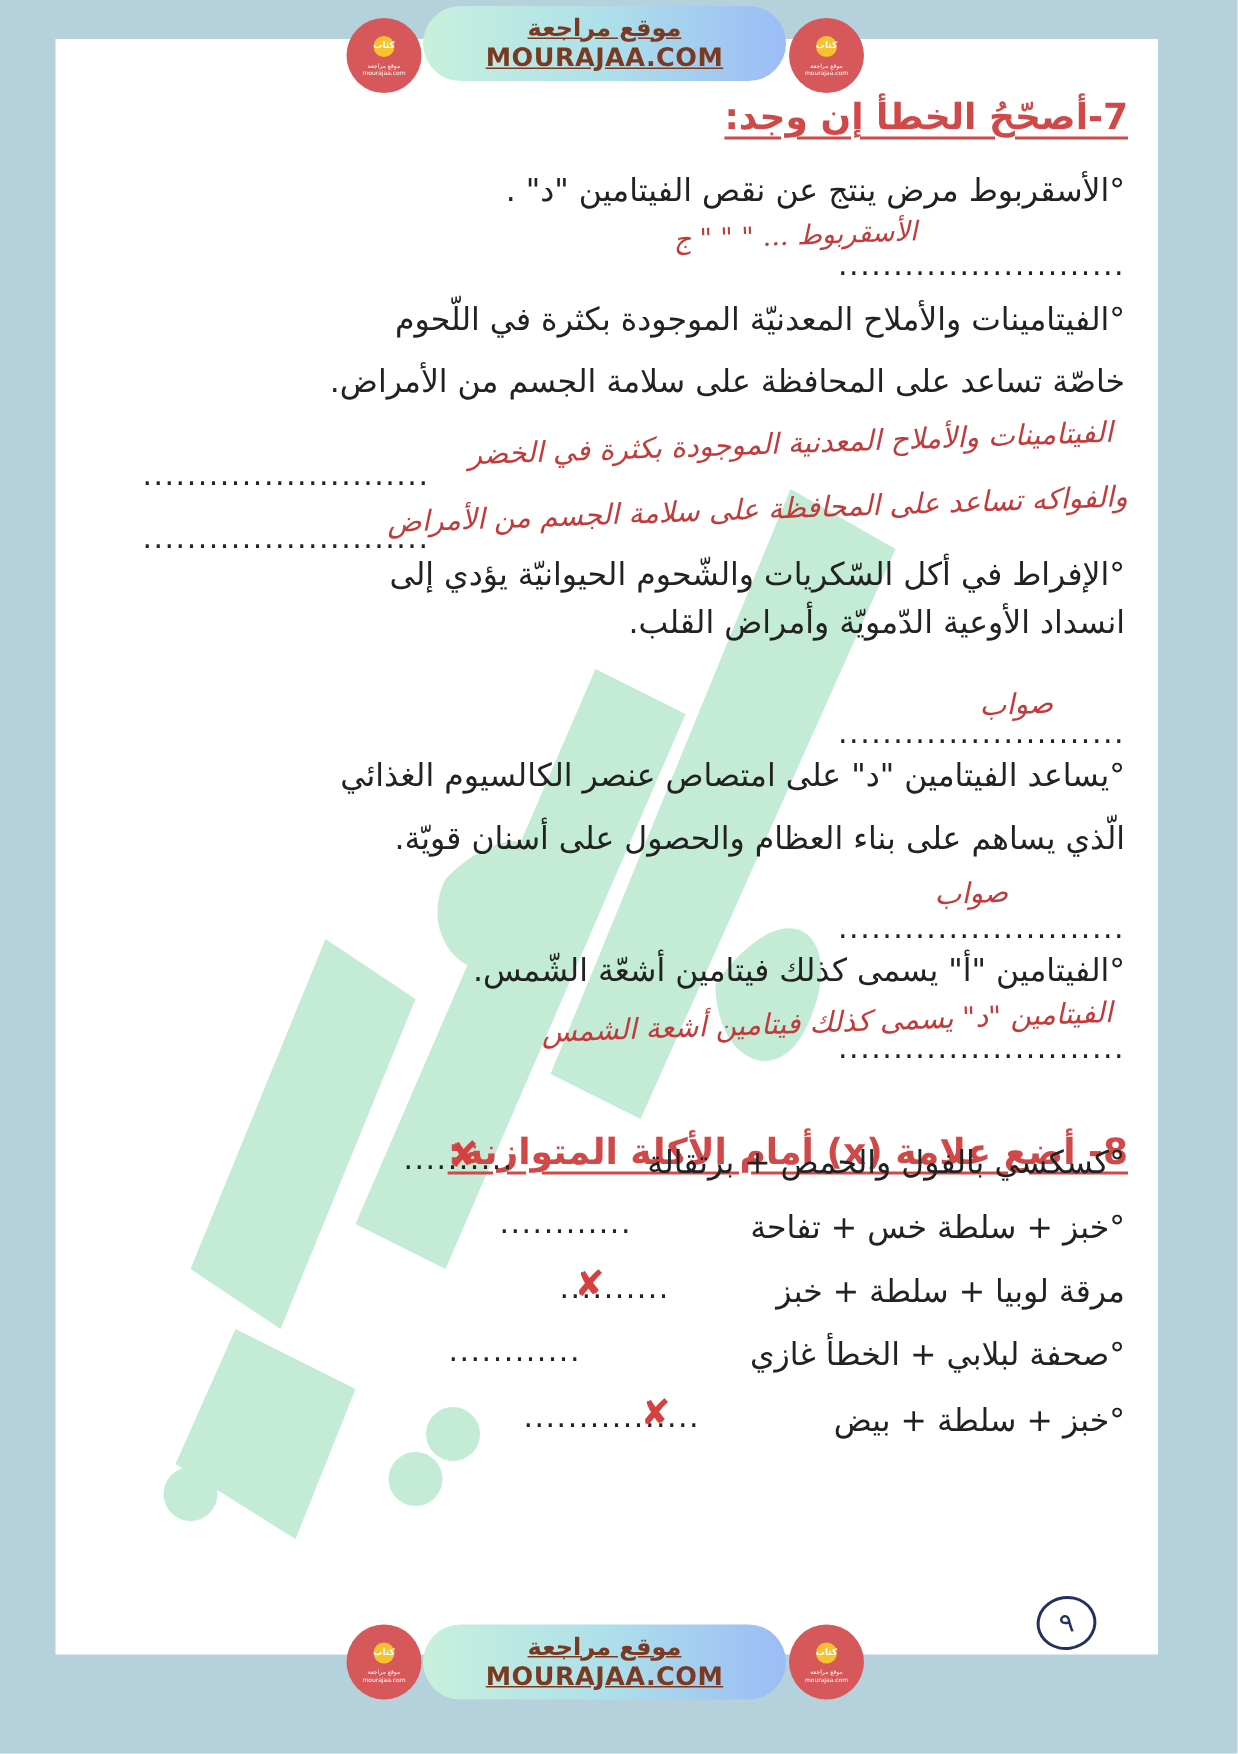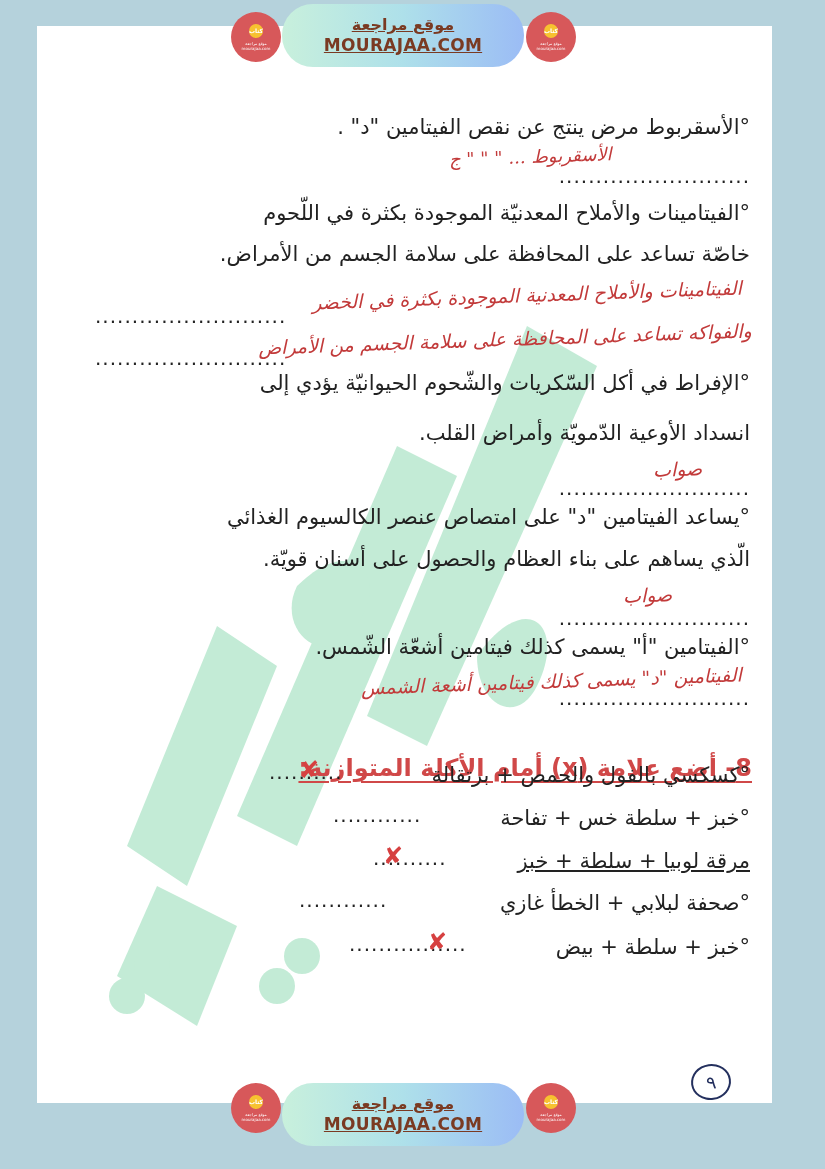--- a/index.html
+++ b/index.html
@@ -6,21 +6,21 @@
   body {
     width:825px; height:1169px; position:relative; overflow:hidden;
     background:#b5d2dc;
     font-family:"DejaVu Sans", sans-serif;
   }
   .page {
     position:absolute; left:37px; top:26px; width:735px; height:1077px;
     background:#ffffff;
   }
   .banner {
-    position:absolute; left:282px; width:242px; height:63px;
+    position:absolute; left:282px; width:242px; height:50px;
     border-radius:31px;
     background:linear-gradient(90deg,#c8f0dc 0%,#aee0ea 50%,#9bbcf5 100%);
     display:flex; flex-direction:column; align-items:center; justify-content:center;
     color:#7a3a22; text-decoration:underline; font-weight:bold;
     z-index:5;
   }
   .banner .ar { font-size:16px; line-height:20px; direction:rtl; }
   .banner .en { font-size:17px; line-height:21px; letter-spacing:0.3px; }
   .badge {
     position:absolute; width:50px; height:50px; border-radius:50%;
@@ -95,34 +95,35 @@
       <circle cx="30" cy="670" r="18"></circle>
       <circle cx="205" cy="630" r="18"></circle>
       <circle cx="180" cy="660" r="18"></circle>
       <path d="M380 330 C 430 260, 470 300, 440 360 C 420 400, 380 380, 380 330 Z"></path>
       <path d="M200 260 C 260 200, 300 260, 250 310 C 220 340, 180 300, 200 260 Z"></path>
     </g>
   </svg>
 
   <div class="content">
 
+    <div class="heading" style="top:38px;">7-أصحّحُ الخطأ إن وجد:</div>
 
     <div class="line" style="top:86px;">°الأسقربوط مرض ينتج عن نقص الفيتامين "د" .</div>
     <div class="dots" style="right:22px;top:138px;">..........................</div>
     <div class="hand" style="right:160px;top:120px;font-size:18px;">الأسقربوط ...  "  "  " ج</div>
 
     <div class="line" style="top:172px;">°الفيتامينات والأملاح المعدنيّة الموجودة بكثرة في اللّحوم</div>
     <div class="line" style="top:213px;">خاصّة تساعد على المحافظة على سلامة الجسم من الأمراض.</div>
     <div class="hand" style="right:30px;top:258px;font-size:19px;">الفيتامينات والأملاح المعدنية الموجودة بكثرة في الخضر</div>
     <div class="dots" style="left:58px;top:278px;">..........................</div>
     <div class="hand" style="right:20px;top:302px;font-size:19px;">والفواكه تساعد على المحافظة على سلامة الجسم من الأمراض</div>
     <div class="dots" style="left:58px;top:320px;">..........................</div>
 
     <div class="line" style="top:342px;">°الإفراط في أكل السّكريات والشّحوم الحيوانيّة يؤدي إلى</div>
-    <div class="line" style="top:392px;">انسداد الأوعية الدّمويّة وأمراض القلب.</div>
+    <div class="line" style="top:374px;">انسداد الأوعية الدّمويّة وأمراض القلب.</div>
     <div class="hand" style="right:70px;top:432px;font-size:19px;">صواب</div>
     <div class="dots" style="right:22px;top:450px;">..........................</div>
 
     <div class="line" style="top:476px;">°يساعد الفيتامين "د" على امتصاص عنصر الكالسيوم الغذائي</div>
     <div class="line" style="top:518px;text-align:center;">الّذي يساهم على بناء العظام والحصول على أسنان قويّة.</div>
     <div class="hand" style="right:100px;top:558px;font-size:19px;">صواب</div>
     <div class="dots" style="right:22px;top:580px;">..........................</div>
 
     <div class="line" style="top:606px;">°الفيتامين "أ" يسمى كذلك فيتامين أشعّة الشّمس.</div>
     <div class="hand" style="right:30px;top:644px;font-size:19px;">الفيتامين "د" يسمى كذلك فيتامين أشعة الشمس</div>
@@ -130,21 +131,21 @@
 
     <div class="heading" style="top:728px;">8- أضع علامة (x) أمام الأكلة المتوازنة:</div>
 
     <div class="line" style="top:734px;">°كسكسي بالفول والحمص + برتقالة</div>
     <div class="dots" style="left:232px;top:734px;">..........</div>
     <div class="xmark" style="left:262px;top:730px;">✘</div>
 
     <div class="line" style="top:777px;">°خبز + سلطة خس + تفاحة</div>
     <div class="dots" style="left:296px;top:777px;">............</div>
 
-    <div class="line" style="top:820px;text-decoration:underline;">مرقة لوبيا + سلطة + خبز</div>
+    <div class="line" style="top:820px;">مرقة لوبيا + سلطة + خبز</div>
     <div class="dots" style="left:336px;top:820px;">..........</div>
     <div class="xmark" style="left:346px;top:816px;">✘</div>
 
     <div class="line" style="top:862px;">°صحفة لبلابي + الخطأ غازي</div>
     <div class="dots" style="left:262px;top:862px;">............</div>
 
     <div class="line" style="top:906px;">°خبز + سلطة + بيض</div>
     <div class="dots" style="left:312px;top:906px;">................</div>
     <div class="xmark" style="left:390px;top:902px;">✘</div>
   </div>

